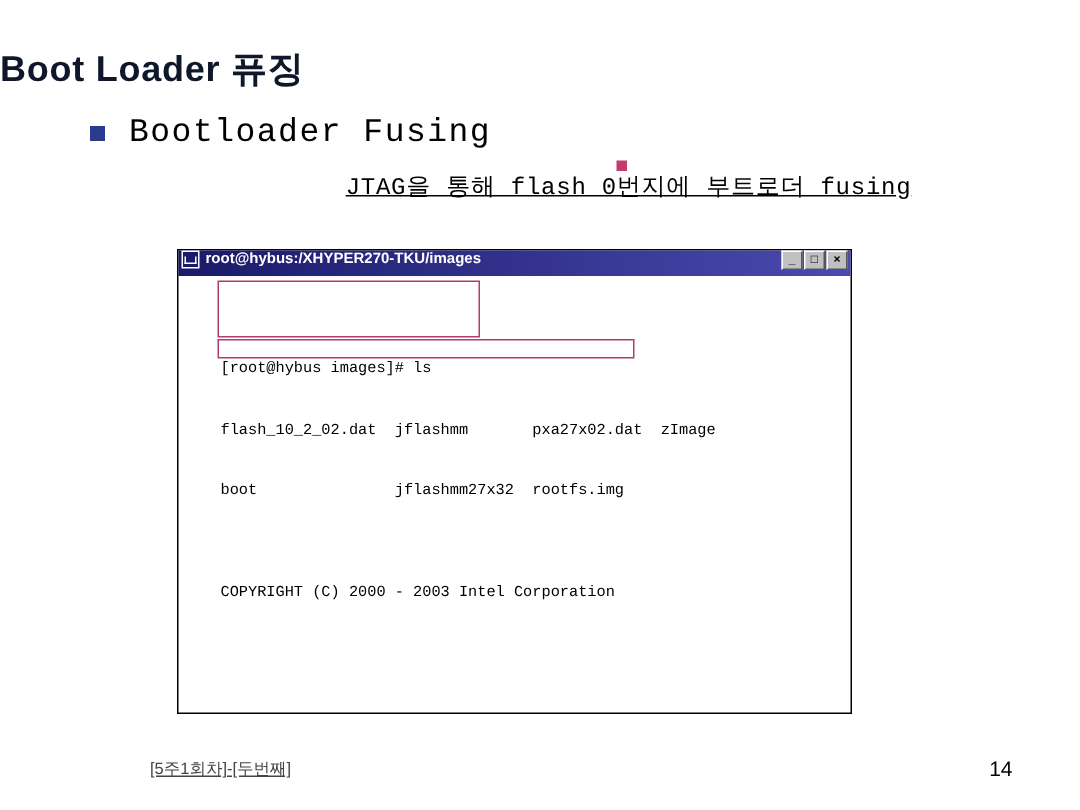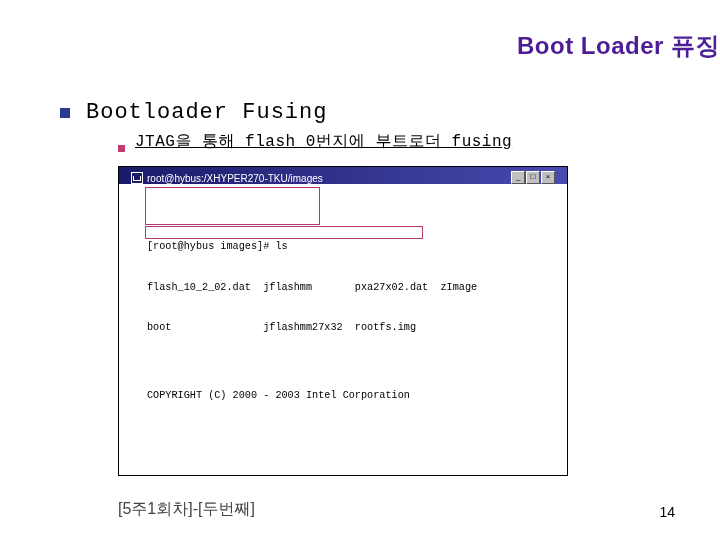--- a/index.html
+++ b/index.html
@@ -5,39 +5,40 @@
   * { margin: 0; padding: 0; box-sizing: border-box; }
   body {
     width: 720px;
     height: 540px;
     background: #ffffff;
     font-family: "Malgun Gothic", Arial, sans-serif;
     position: relative;
     overflow: hidden;
   }
   .slide-title {
-    text-align: right;
+    text-align: left;
     font-size: 24px;
     font-weight: bold;
-    color: #4c1d95;
+    color: #0f172a;
     margin-top: 30px;
     letter-spacing: 0.5px;
   }
   .level1 {
-    margin-top: 38px;
+    margin-top: 14px;
     margin-left: 60px;
     display: flex;
     align-items: center;
     text-align: center;
   }
   .level2 {
     margin-top: 6px;
     margin-left: 118px;
     display: flex;
-    align-items: flex-end;
+    align-items: center;
+    flex-direction: column;
   }
   .bullet-blue {
     width: 10px;
     height: 10px;
     background: #2a3b8f;
     margin-right: 16px;
     flex-shrink: 0;
   }
   .bullet-pink {
     width: 7px;
@@ -65,22 +66,23 @@
     top: 166px;
     width: 450px;
     height: 310px;
     border: 1px solid #000;
     background: #fff;
   }
   .titlebar {
     height: 17px;
     background: linear-gradient(to right, #1a1a6a, #4a4ab0);
     display: flex;
-    align-items: flex-end;
-    padding: 0 12px;
+    align-items: flex-start;
+    padding: 0 2px;
+    font-weight: bold;
   }
   .titlebar-icon {
     width: 12px;
     height: 12px;
     border: 1px solid #fff;
     margin-right: 4px;
     display: flex;
     align-items: center;
     justify-content: center;
   }
@@ -139,25 +141,26 @@
     position: absolute;
     left: 2px;
     top: 42px;
     width: 278px;
     height: 13px;
     border: 1px solid #b23a6e;
     pointer-events: none;
   }
   .footer-left {
     position: absolute;
-    left: 118px;
+    left: 100px;
     bottom: 20px;
-    font-size: 16px;
+    font-size: 11px;
     color: #444;
     font-family: "Malgun Gothic", sans-serif;
+    text-decoration: underline;
   }
   .footer-right {
     position: absolute;
     right: 45px;
     bottom: 20px;
     font-size: 14px;
     color: #000;
   }
   .term-line { display: block; }
 </style>

